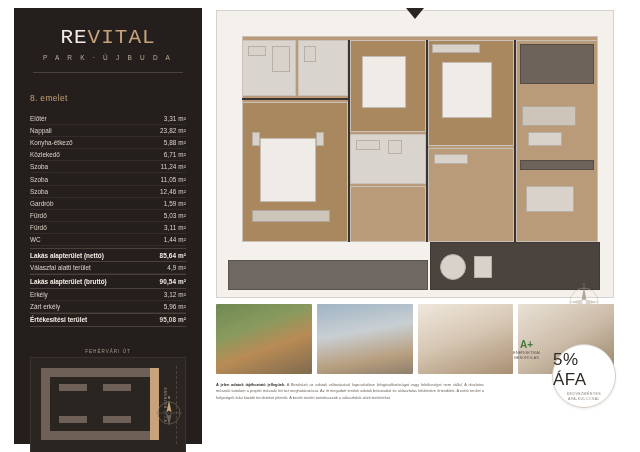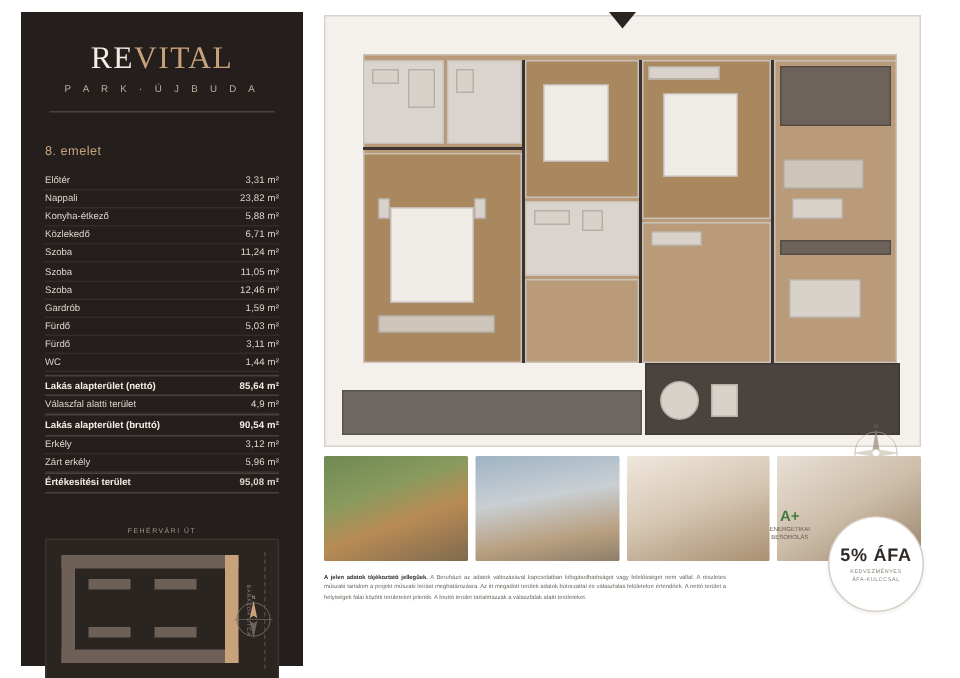--- a/index.html
+++ b/index.html
@@ -20,21 +20,21 @@
     background:#241f1d;
     color:#e9e2da;
     box-sizing:border-box;
   }
   .brand{
     padding:18px 0 10px 0;
     text-align:center;
   }
   .brand-title{
     font-size:21px;letter-spacing:1px;
-    font-family:Liberation Serif, serif;
+    font-family:Liberation Mono, monospace;
     color:#f2ece5;
   }
   .brand-title .re{color:#f2ece5;}
   .brand-title .vital{color:#c8a27a;}
   .brand-sub{
     margin-top:5px;
     font-size:6.5px;letter-spacing:3.2px;color:#bfae9a;
   }
   .brand-rule{
     width:150px;height:1px;background:#4b423c;margin:11px auto 0 auto;
@@ -157,21 +157,21 @@
   .badge-energy .aa{
     font-size:10px;color:#3f7a3f;font-weight:bold;line-height:1;
   }
   .badge-afa{
     position:absolute;right:10px;top:336px;
     width:62px;height:62px;border-radius:50%;
     background:#ffffff;border:1px solid #d7cec4;
     display:flex;flex-direction:column;align-items:center;justify-content:center;
     box-shadow:0 1px 3px rgba(0,0,0,.08);
   }
-  .badge-afa .big{font-size:12px;font-weight:bold;color:#2f2a26;letter-spacing:.5px;}
+  .badge-afa .big{font-size:17px;font-weight:normal;color:#2f2a26;letter-spacing:.5px;}
   .badge-afa .small{font-size:3.6px;color:#8a8077;letter-spacing:.4px;margin-top:2px;text-align:center;line-height:1.3;}
   .compass-right{
     position:absolute;right:22px;top:274px;width:40px;height:40px;opacity:.75;
   }
 </style>
 </head>
 <body>
 
 <div class="page">
 

